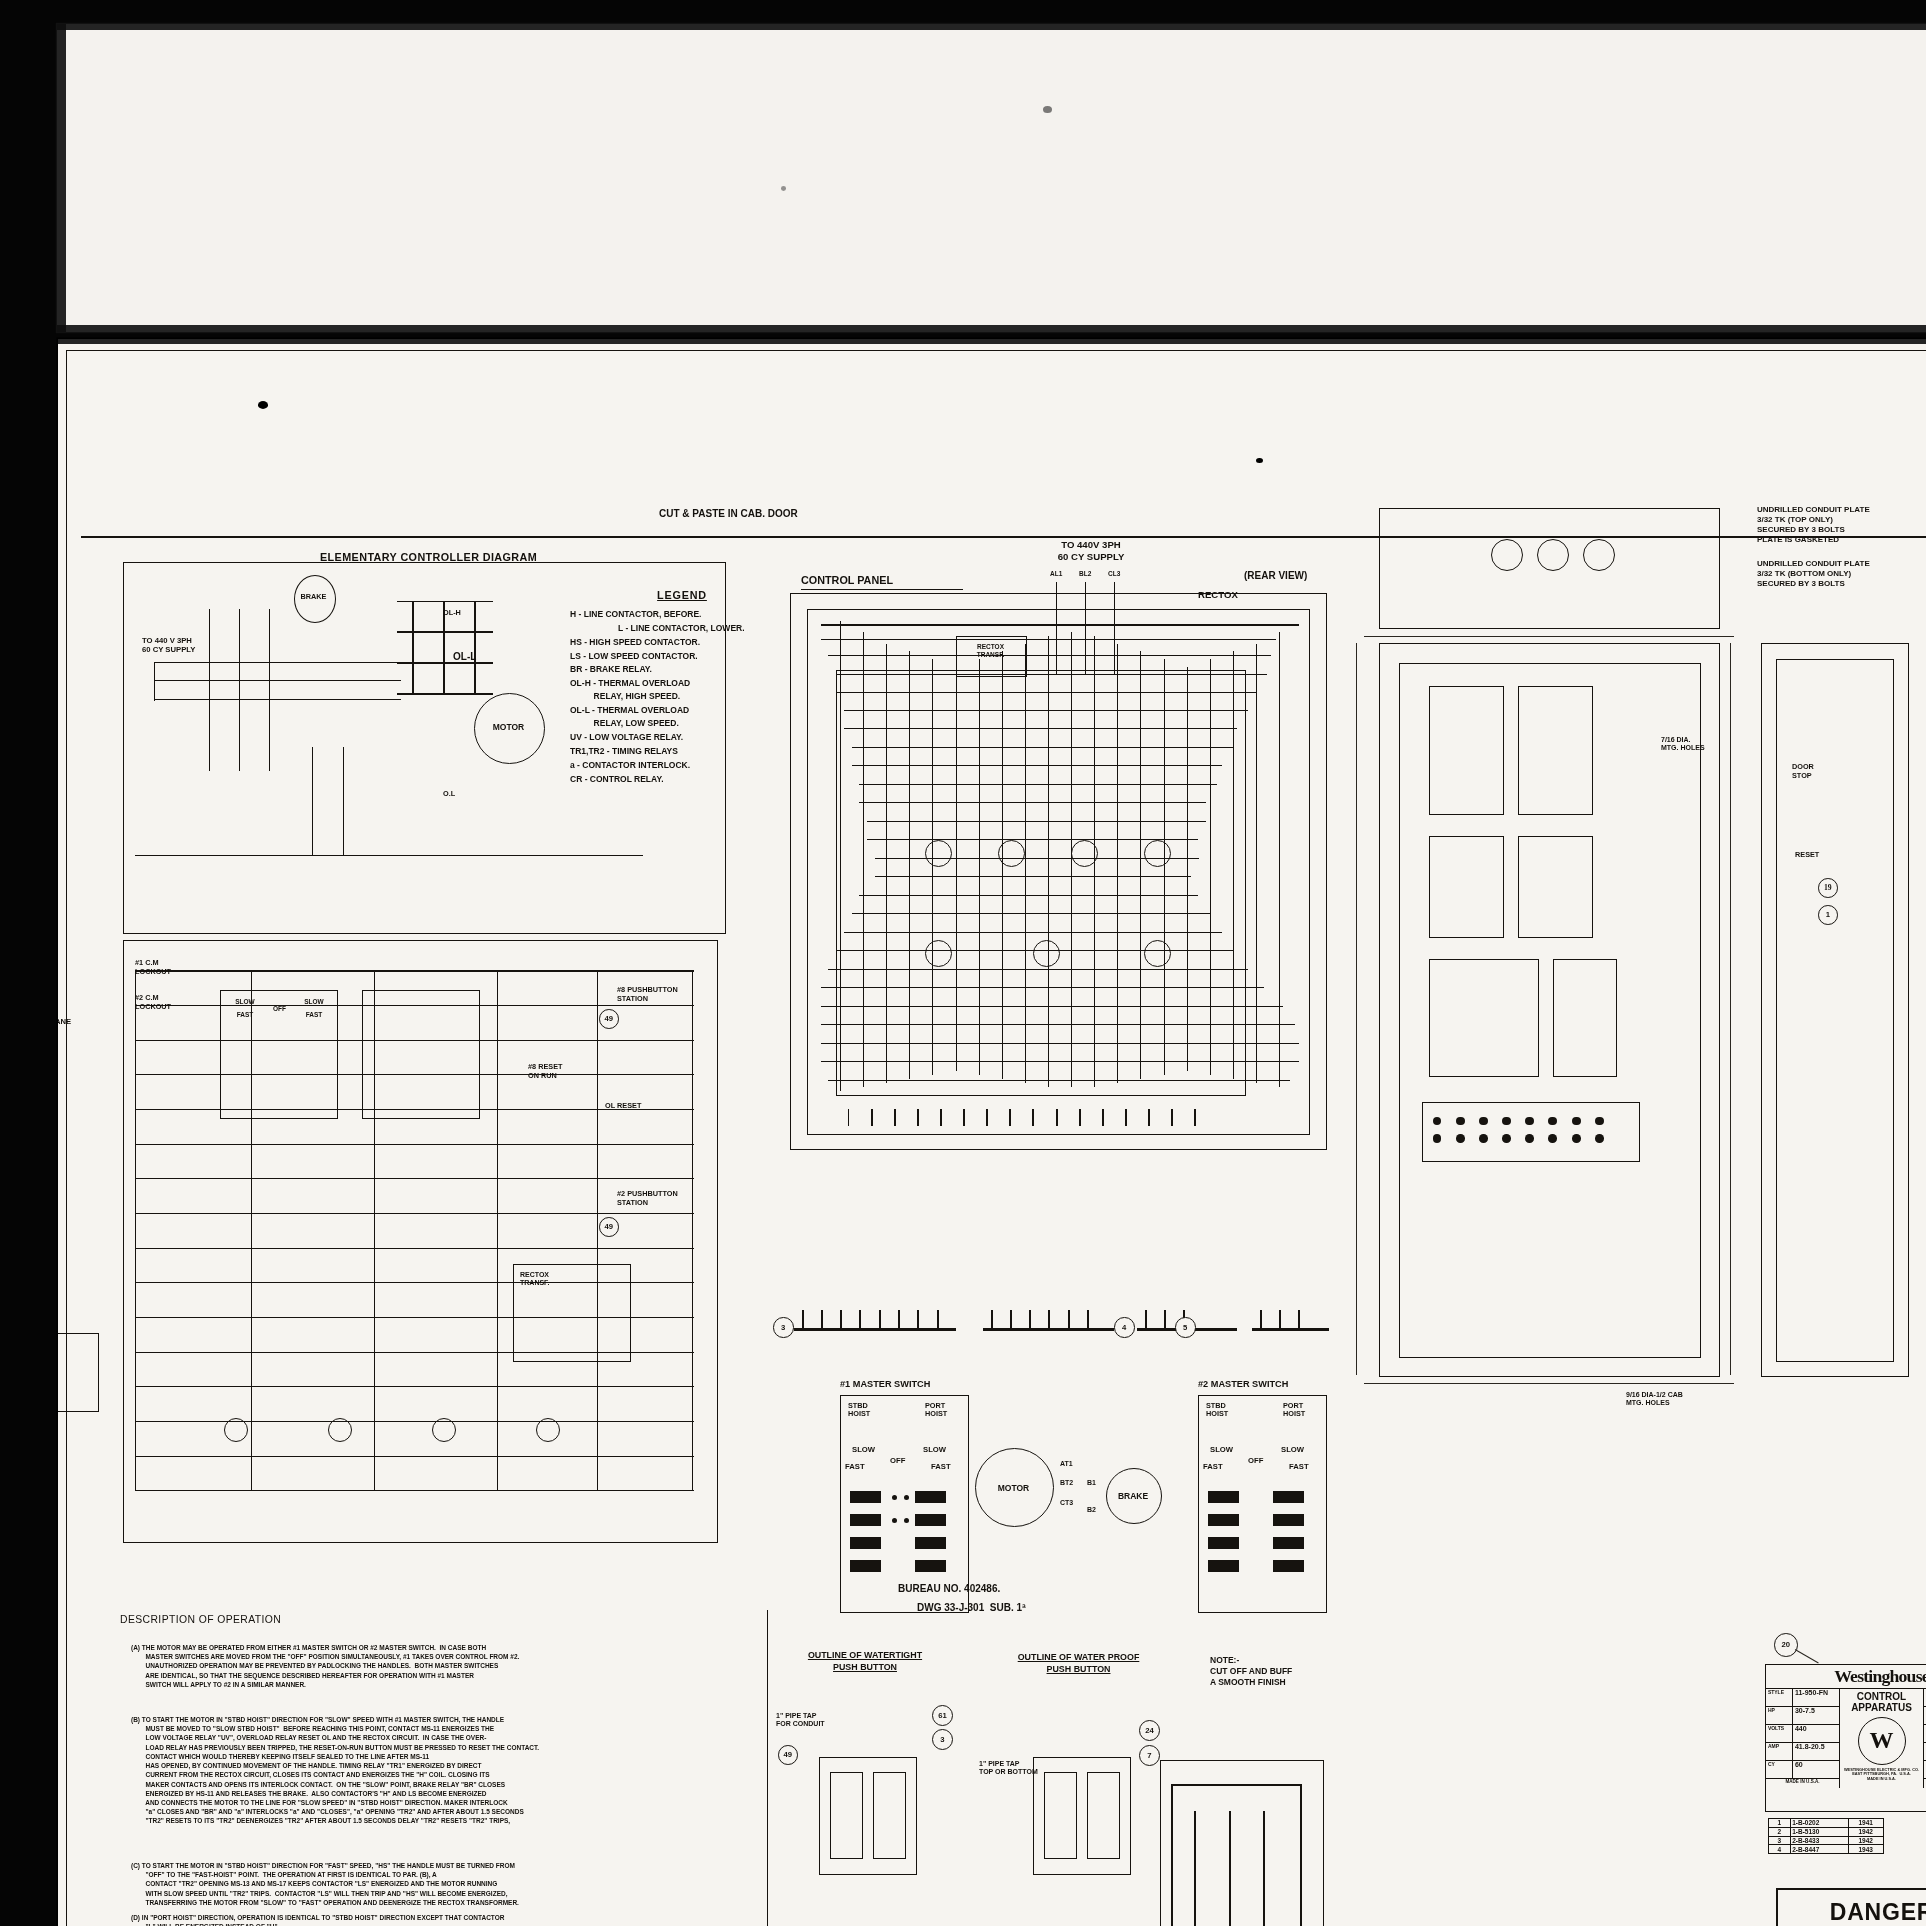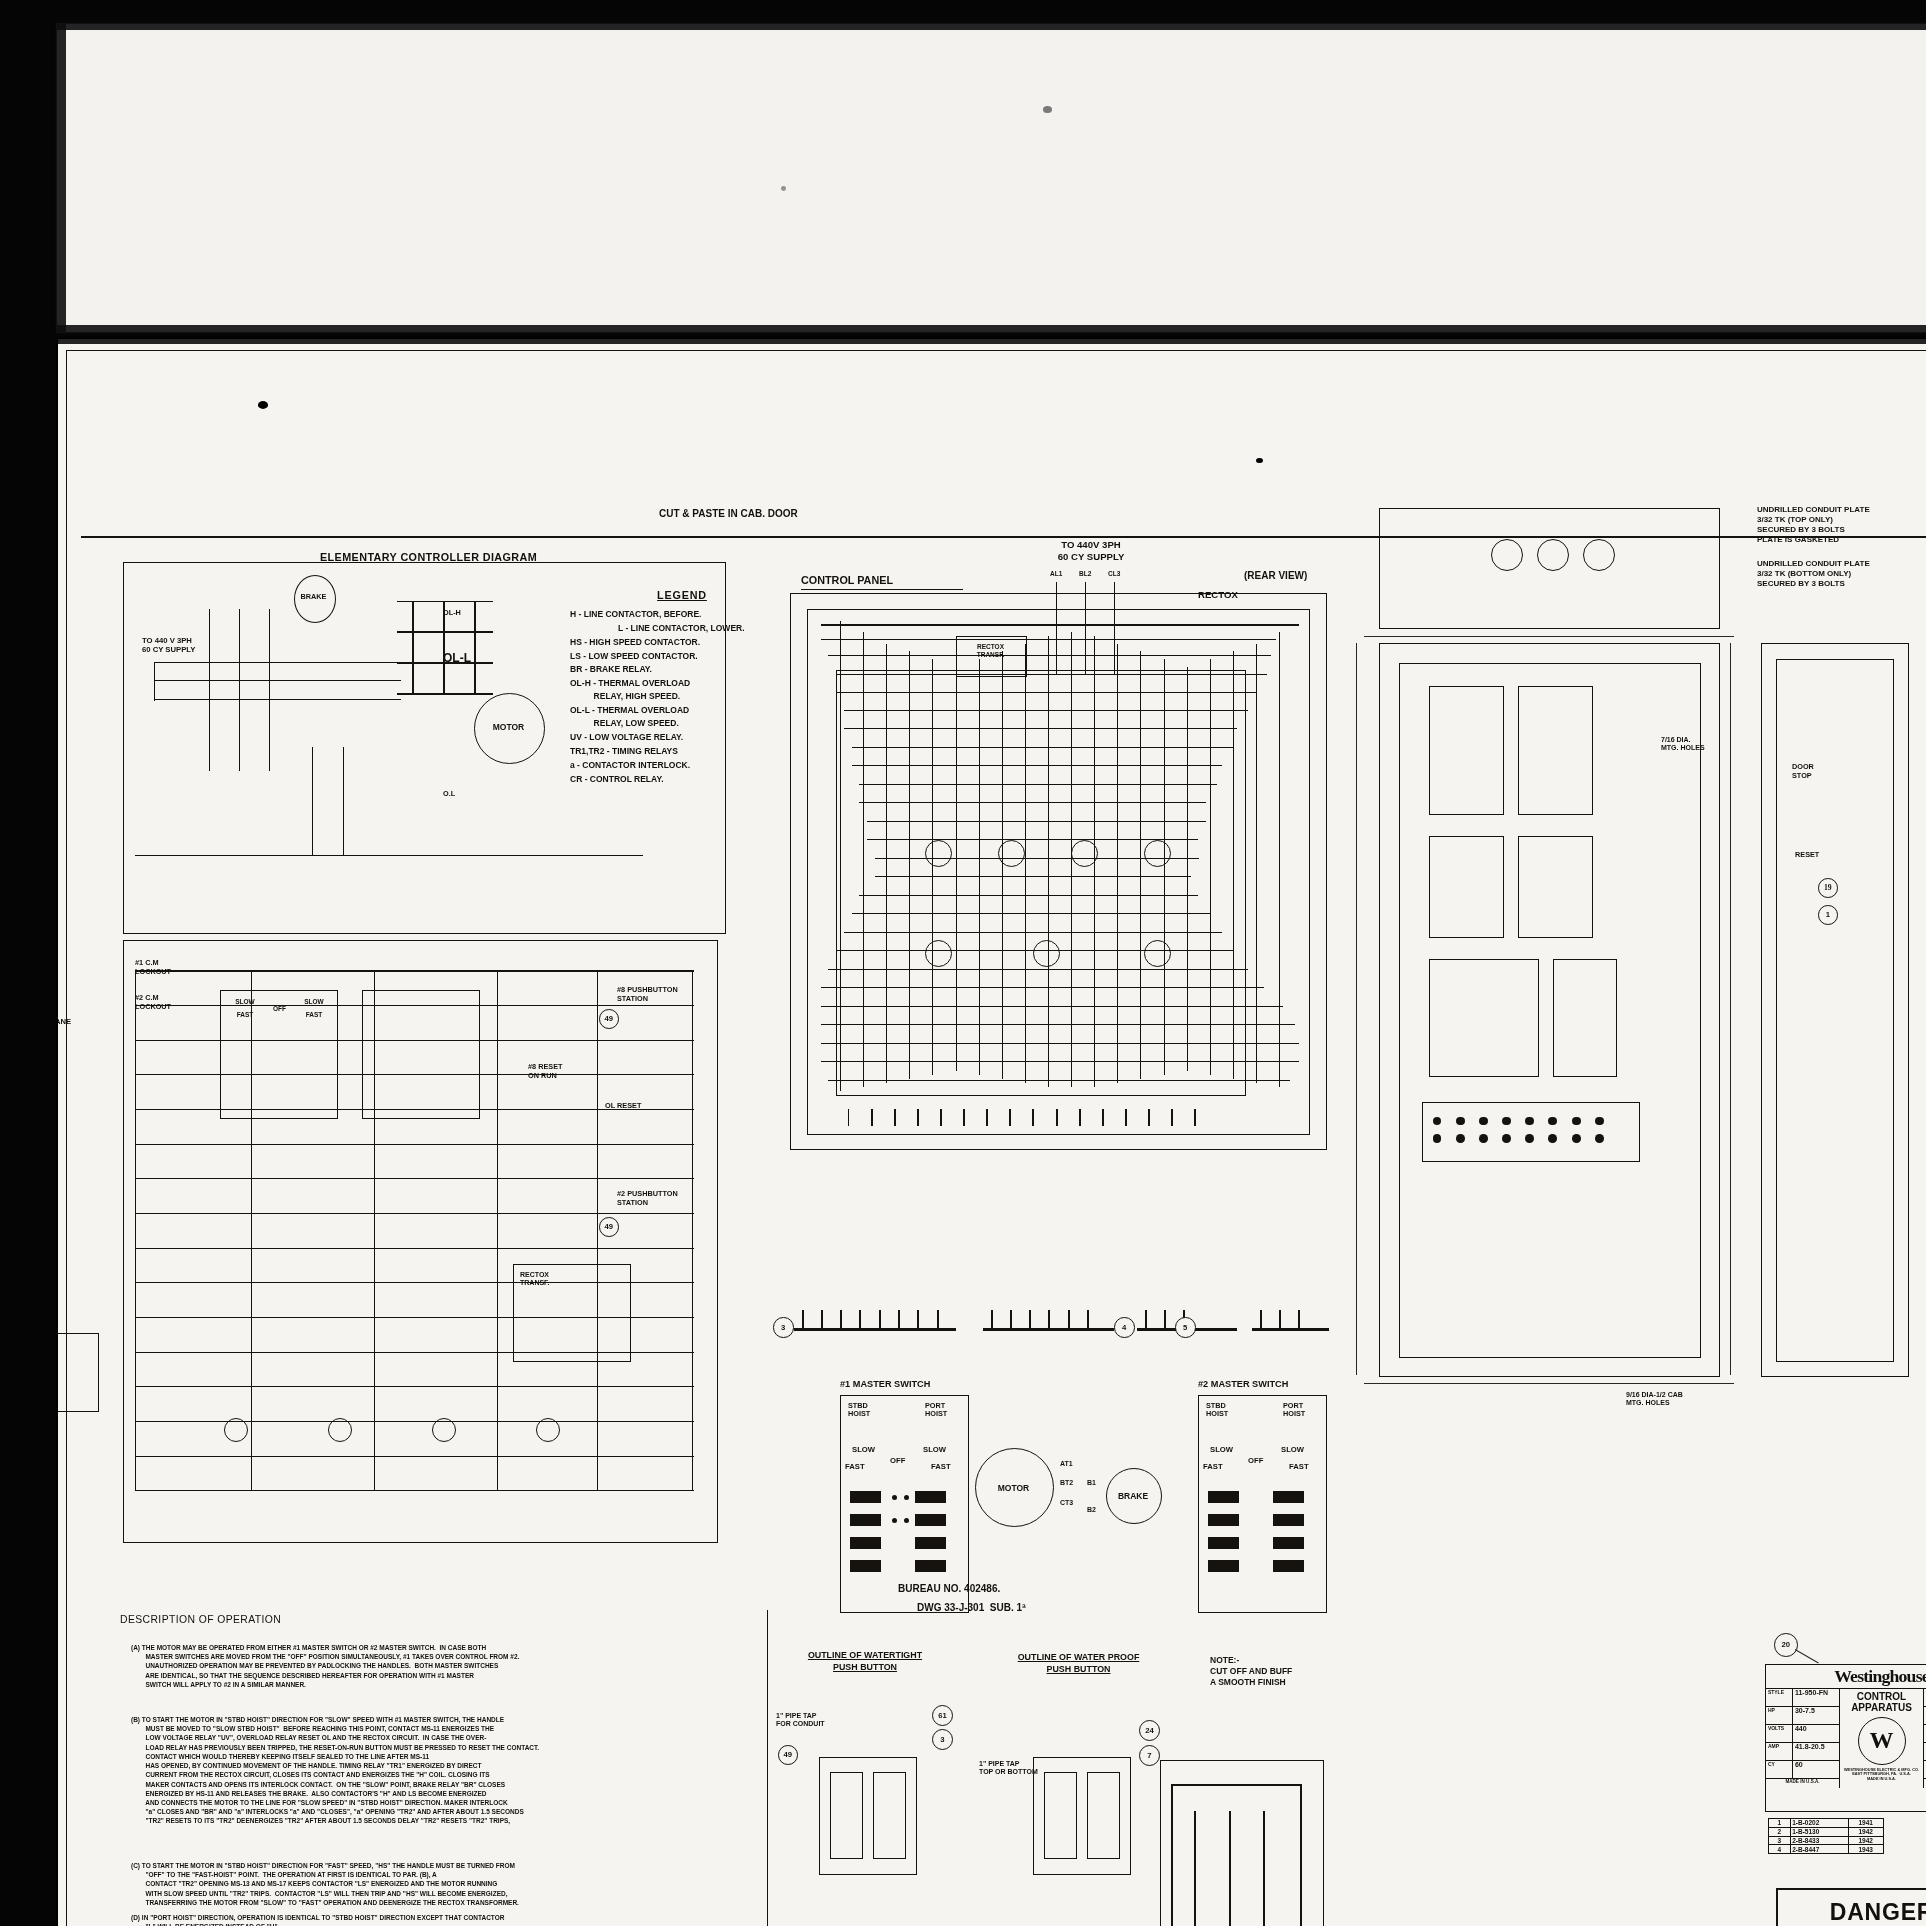--- a/index.html
+++ b/index.html
@@ -120,21 +120,21 @@
       <div class="bundle" style="left:339px;top:250px;width:162px;height:200px;">
         <i style="left:0;top:11.6px;width:96px;height:1.5px;"></i>
         <i style="left:0;top:42px;width:96px;height:1.5px;"></i>
         <i style="left:0;top:73px;width:96px;height:1.5px;"></i>
         <i style="left:0;top:104px;width:96px;height:1.5px;"></i>
         <i style="left:15.4px;top:11.6px;width:1.5px;height:92px;"></i>
         <i style="left:46px;top:11.6px;width:1.5px;height:92px;"></i>
         <i style="left:77px;top:11.6px;width:1.5px;height:92px;"></i>
       </div>
       <div class="t bold" style="left:385px;top:270px;font-size:7.3px;">OL-H</div>
-      <div class="t bold" style="left:385px;top:312px;font-size:12px;">OL-L</div>
+      <div class="t bold" style="left:395px;top:312px;font-size:10px;">OL-L</div>
       <div class="t bold" style="left:385px;top:451px;font-size:7.3px;">O.L</div>
 
       <div class="ln hline" style="left:96px;top:323px;width:247px;"></div>
       <div class="ln hline" style="left:96px;top:341px;width:247px;"></div>
       <div class="ln hline" style="left:96px;top:360px;width:247px;"></div>
       <div class="ln vline" style="left:96px;top:323px;height:39px;"></div>
       <div class="ln vline" style="left:151px;top:270px;height:162px;"></div>
       <div class="ln vline" style="left:181px;top:270px;height:162px;"></div>
       <div class="ln vline" style="left:211px;top:270px;height:162px;"></div>
 

